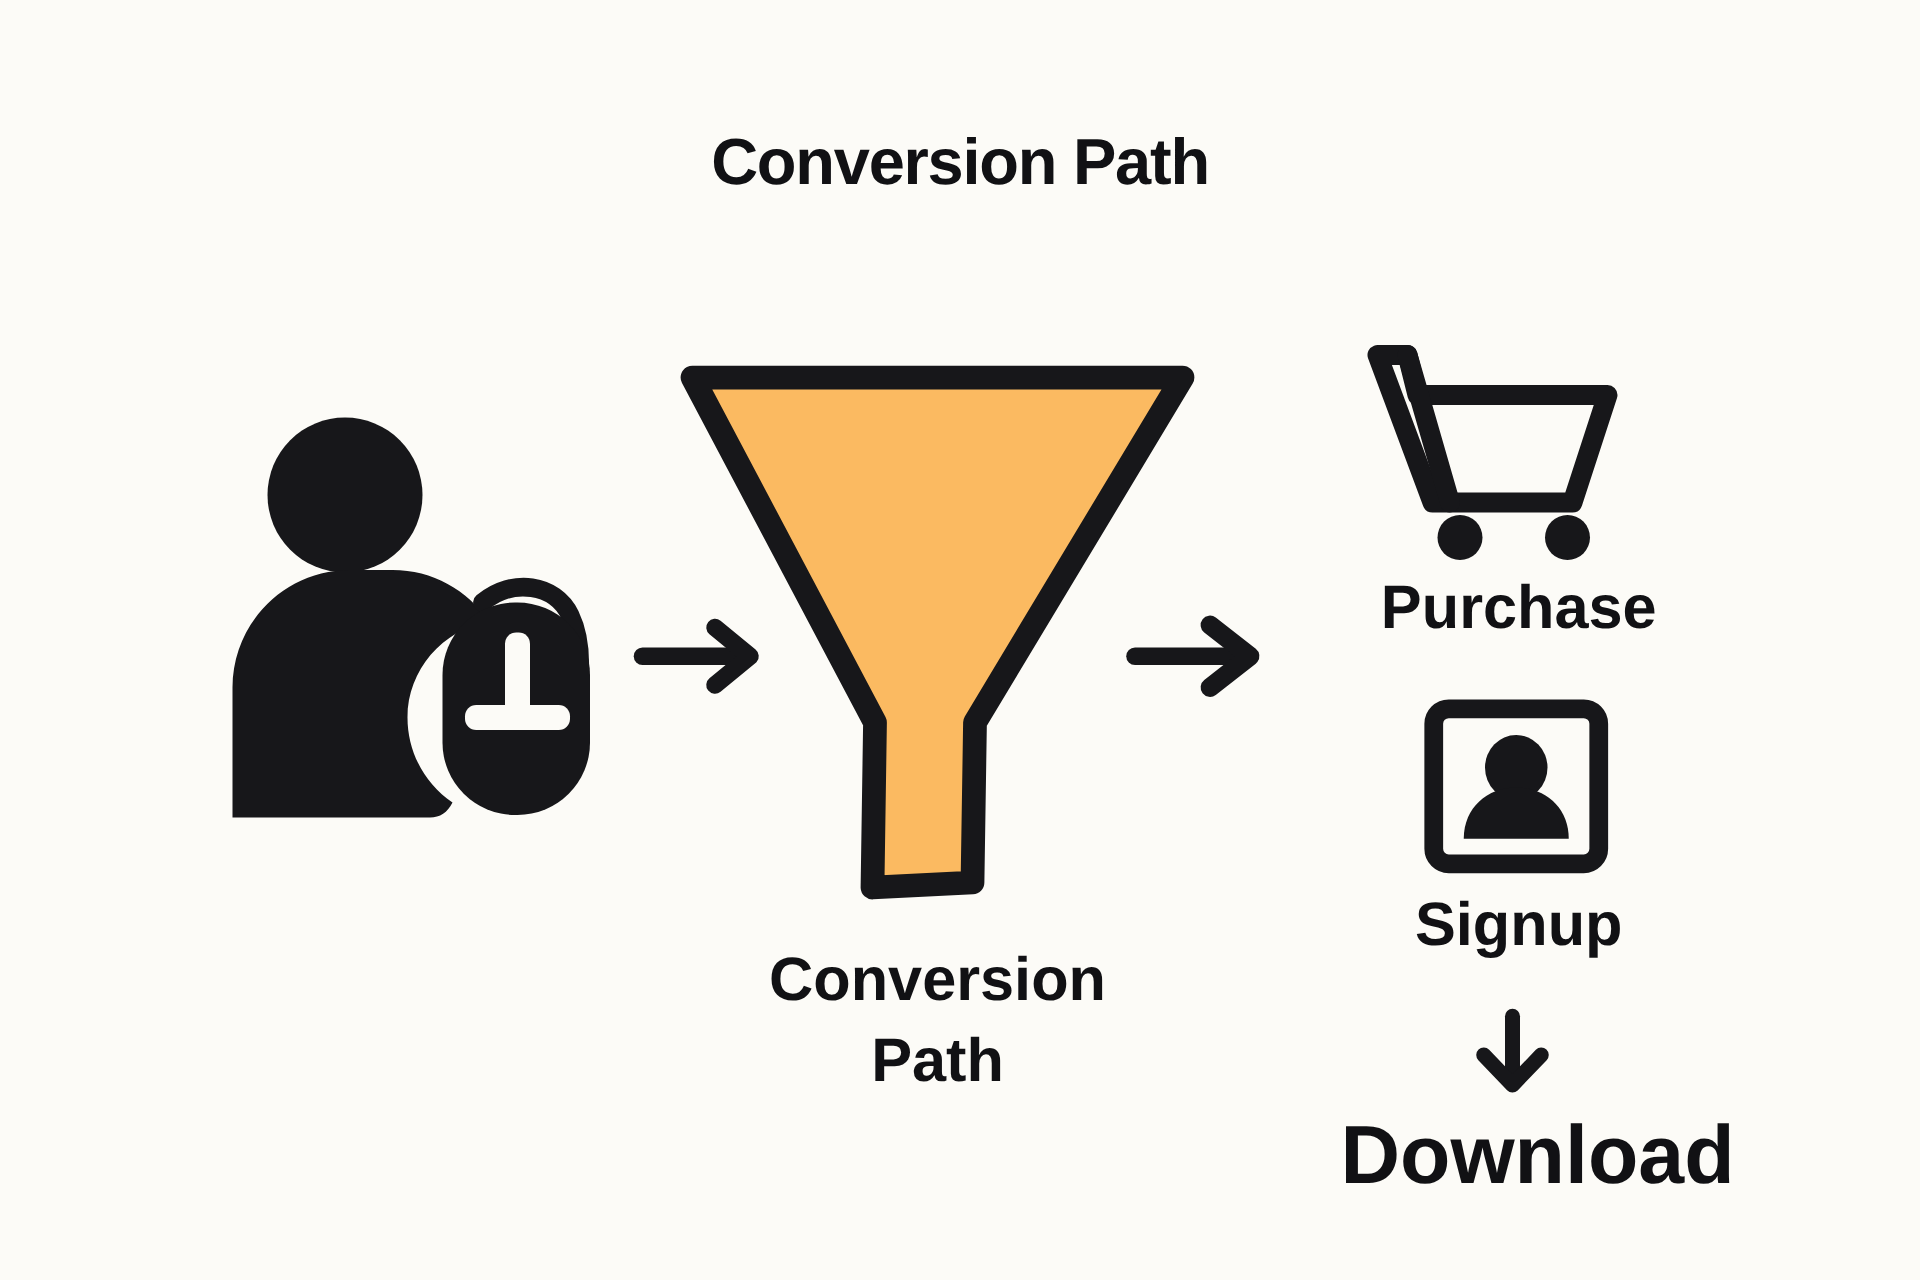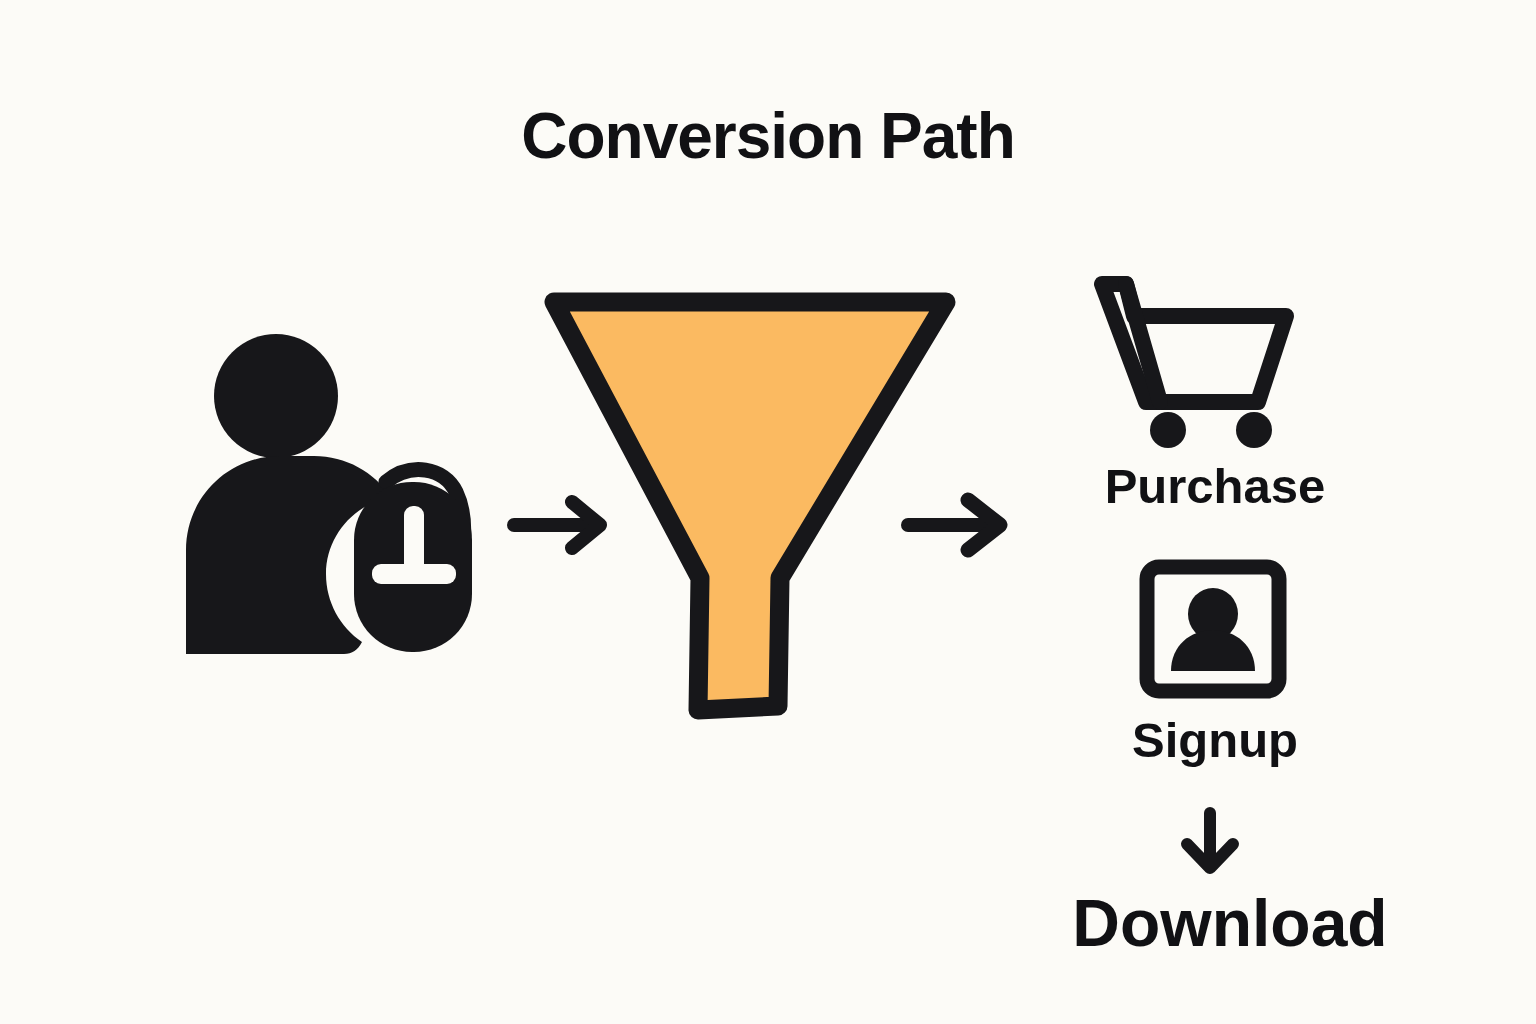--- a/index.html
+++ b/index.html
@@ -21,21 +21,21 @@
     background: #fcfbf7;
   }
 
   
   #page-title {
     position: absolute;
     left: 0;
     top: 104px;
     width: 1536px;
     text-align: center;
-    font-size: 64px;
+    font-size: 52px;
     font-weight: 700;
     letter-spacing: -1px;
     color: #111114;
     line-height: 1;
     white-space: nowrap;
   }
 
   
   .node {
     position: absolute;
@@ -185,20 +185,22 @@
       <path d="M64 8 L92 31 L64 54" fill="none" stroke="#17171a" stroke-width="14" stroke-linecap="round" stroke-linejoin="round"></path>
     </svg>
   </div>
 
   <div class="node" id="funnel-node">
     <svg viewBox="0 0 420 436" width="420" height="436" aria-hidden="true">
       <path d="M14 16 L406 16 L240 292 L238 420 L158 424 L160 292 Z" fill="#fbba61" stroke="#17171a" stroke-width="19" stroke-linejoin="round" stroke-linecap="round"></path>
     </svg>
   </div>
   <div id="funnel-label">
+    <span>Conversion</span>
+    <span>Path</span>
   </div>
 
   <div class="node" id="arrow-2">
     <svg viewBox="0 0 110 62" width="110" height="62" aria-hidden="true">
       <path d="M6 31 L92 31" fill="none" stroke="#17171a" stroke-width="14" stroke-linecap="round"></path>
       <path d="M66 6 L98 31 L66 56" fill="none" stroke="#17171a" stroke-width="15" stroke-linecap="round" stroke-linejoin="round"></path>
     </svg>
   </div>
 
   <div class="node" id="cart-node">

